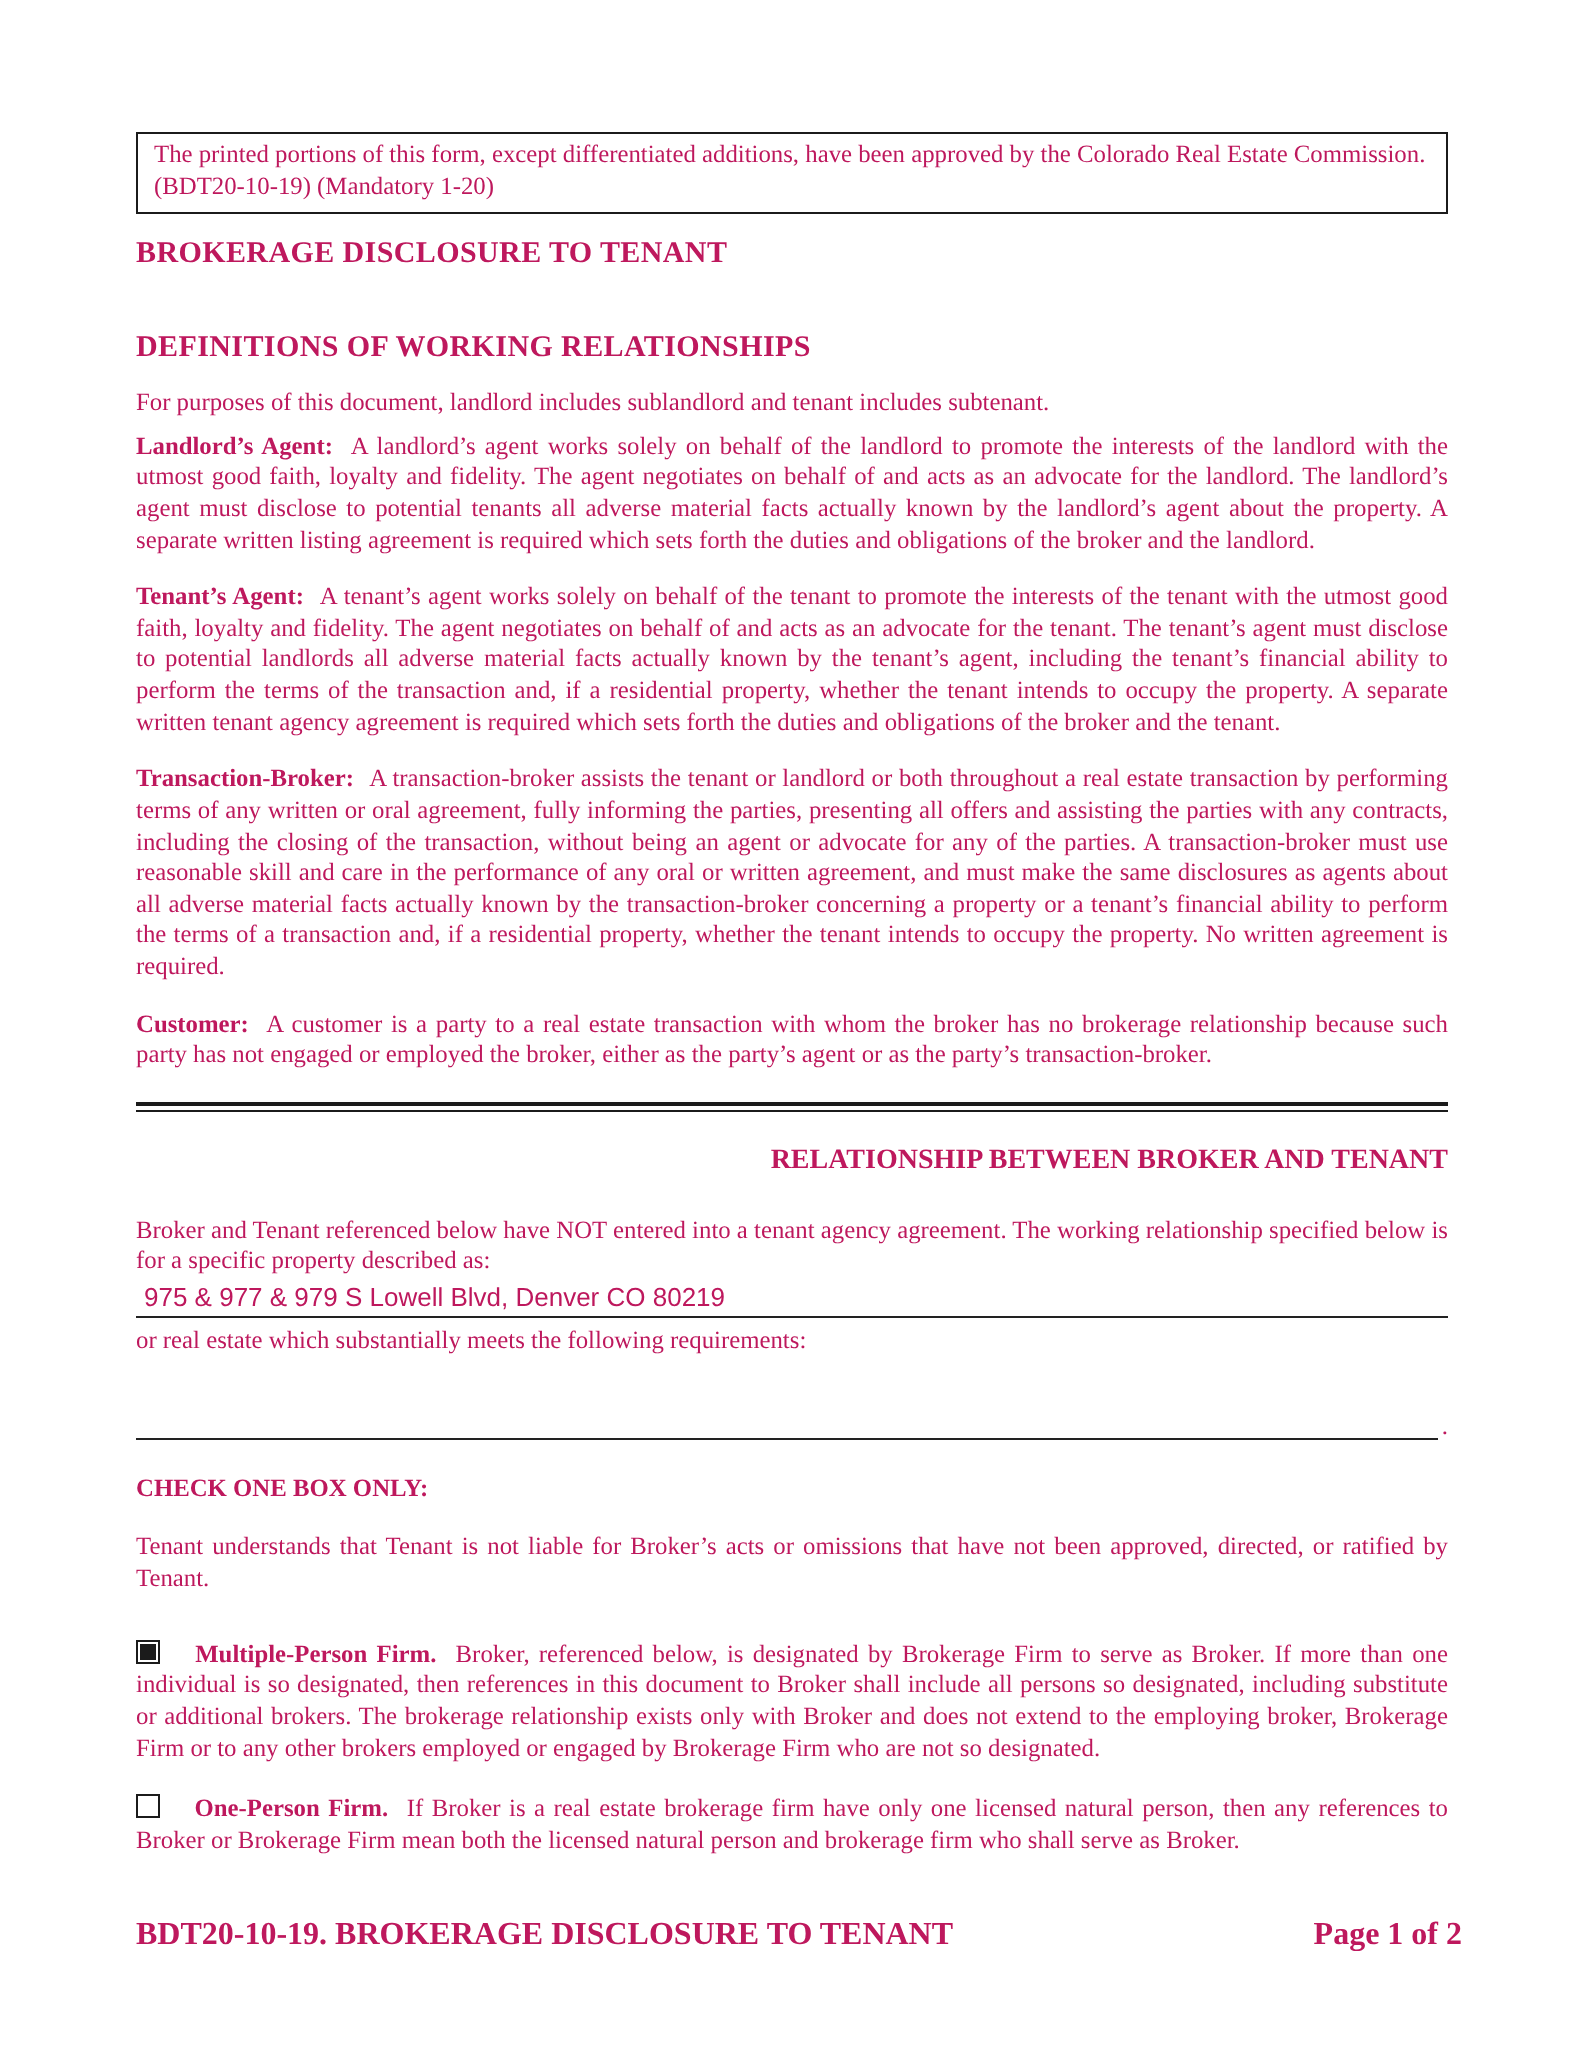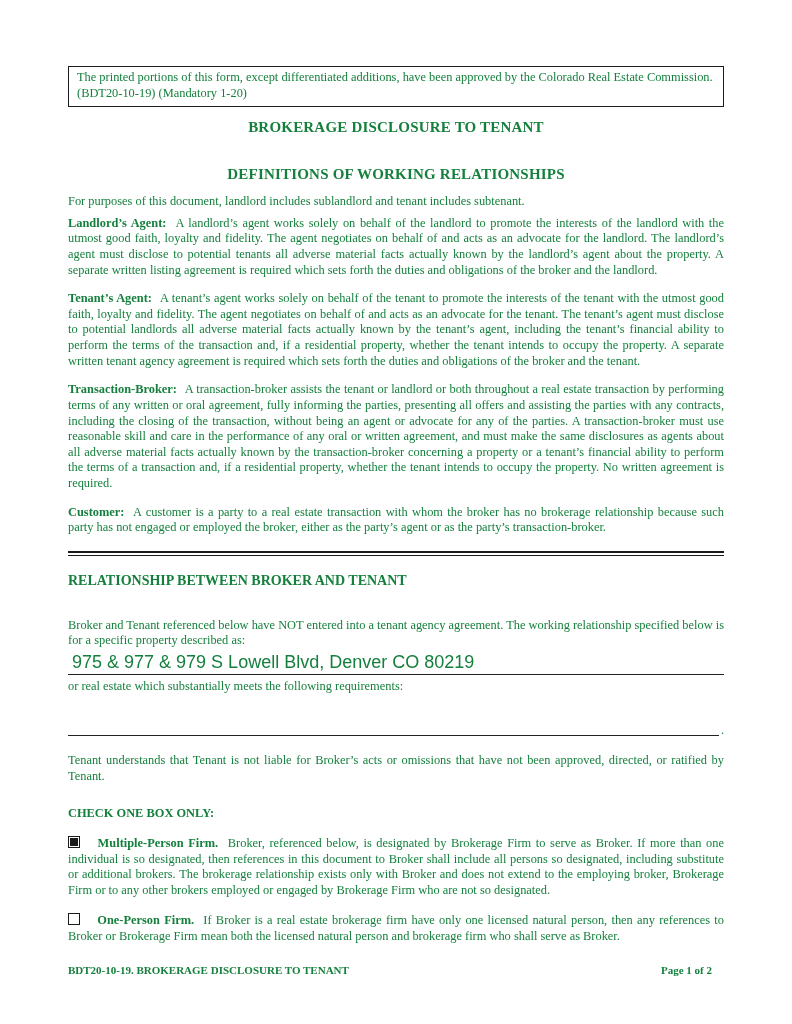--- a/index.html
+++ b/index.html
@@ -2,66 +2,65 @@
 <html><head>
 <meta charset="utf-8">
 <style>
   html, body { margin: 0; padding: 0; background: #e8e8e8; }
   .page {
     position: relative;
     width: 792px;
     height: 1024px;
     margin: 0 auto;
     background: #ffffff;
-    color: #15803d;
+    color: #be185d;
     font-family: "Liberation Serif", serif;
     font-size: 12.4px;
     line-height: 1.26;
     box-sizing: border-box;
     padding: 66px 68px 0 68px;
     overflow: hidden;
   }
   .para { margin: 0 0 13px 0; text-align: justify; }
   .notice-box {
     border: 1px solid #1b1b1b;
     padding: 3px 8px 5px 8px;
     margin-bottom: 11px;
     text-align: left;
   }
   .preamble { font-weight: bold; text-align: left; margin-bottom: 22px; }
   .doc-title {
     font-size: 15px;
     font-weight: bold;
-    text-align: center;
     margin: 0 0 10px 0;
     letter-spacing: 0.2px;
   }
   .doc-title.main { margin-top: 4px; margin-bottom: 28px; }
   .doc-title.sub { }
   .intro { margin-bottom: 6px; }
   .def-label, .opt-label { font-weight: bold; margin-right: 5px; }
   .double-rule {
     height: 2px;
     border-top: 2.5px solid #1b1b1b;
     border-bottom: 1.5px solid #1b1b1b;
     margin: 15px 0 16px 0;
   }
   .section-title {
     font-size: 14px;
     font-weight: bold;
-    text-align: left;
-    margin: 0 0 28px 0;
+    text-align: right;
+    margin: 0 0 18px 0;
   }
   .rel-intro { margin-bottom: 2px; }
   .fill-line {
     border-bottom: 1.3px solid #222;
     padding: 0 0 1px 4px;
     margin-bottom: 4px;
     font-family: "Liberation Sans", sans-serif;
-    font-size: 18px;
+    font-size: 13px;
     min-height: 16px;
     cursor: text;
   }
   .alt-text { margin-bottom: 24px; text-align: left; }
   .blank-row { display: flex; align-items: flex-end; margin-bottom: 17px; }
   .blank-row .blank-line {
     flex: 1;
     border-bottom: 1.3px solid #222;
     height: 16px;
     cursor: text;
@@ -83,25 +82,25 @@
     display: block;
     width: 8px;
     height: 8px;
     margin: 1px;
     background: transparent;
   }
   .checkbox[data-checked="true"] .box-fill { background: #1b1b1b; }
   .footer {
     position: absolute;
     left: 68px;
-    right: 80px;
+    right: 61px;
     bottom: 46px;
     display: flex;
     justify-content: space-between;
-    font-size: 11px;
+    font-size: 16px;
     font-weight: bold;
   }
 </style>
 </head>
 <body>
 
 <div class="page">
 
   <div class="notice-box">
     <span>The printed portions of this form, except differentiated additions, have been approved by the Colorado Real Estate Commission. (BDT20-10-19) (Mandatory 1-20)</span>
@@ -145,23 +144,23 @@
 
   <p class="para alt-text">or real estate which substantially meets the following requirements:</p>
 
   <div class="blank-row">
     <div class="blank-line">
       <span></span>
     </div>
     <span class="line-dot">.</span>
   </div>
 
+  <p class="para check-heading">CHECK ONE BOX ONLY:</p>
+
   <p class="para liability">Tenant understands that Tenant is not liable for Broker’s acts or omissions that have not been approved, directed, or ratified by Tenant.</p>
-
-  <p class="para check-heading">CHECK ONE BOX ONLY:</p>
 
   <p class="para option">
     <span class="checkbox" data-checked="true"><span class="box-fill"></span></span>
     <span class="opt-label">Multiple-Person Firm.</span>
     <span>Broker, referenced below, is designated by Brokerage Firm to serve as Broker. If more than one individual is so designated, then references in this document to Broker shall include all persons so designated, including substitute or additional brokers. The brokerage relationship exists only with Broker and does not extend to the employing broker, Brokerage Firm or to any other brokers employed or engaged by Brokerage Firm who are not so designated.</span>
   </p>
 
   <p class="para option">
     <span class="checkbox" data-checked="false"><span class="box-fill"></span></span>
     <span class="opt-label">One-Person Firm.</span>

